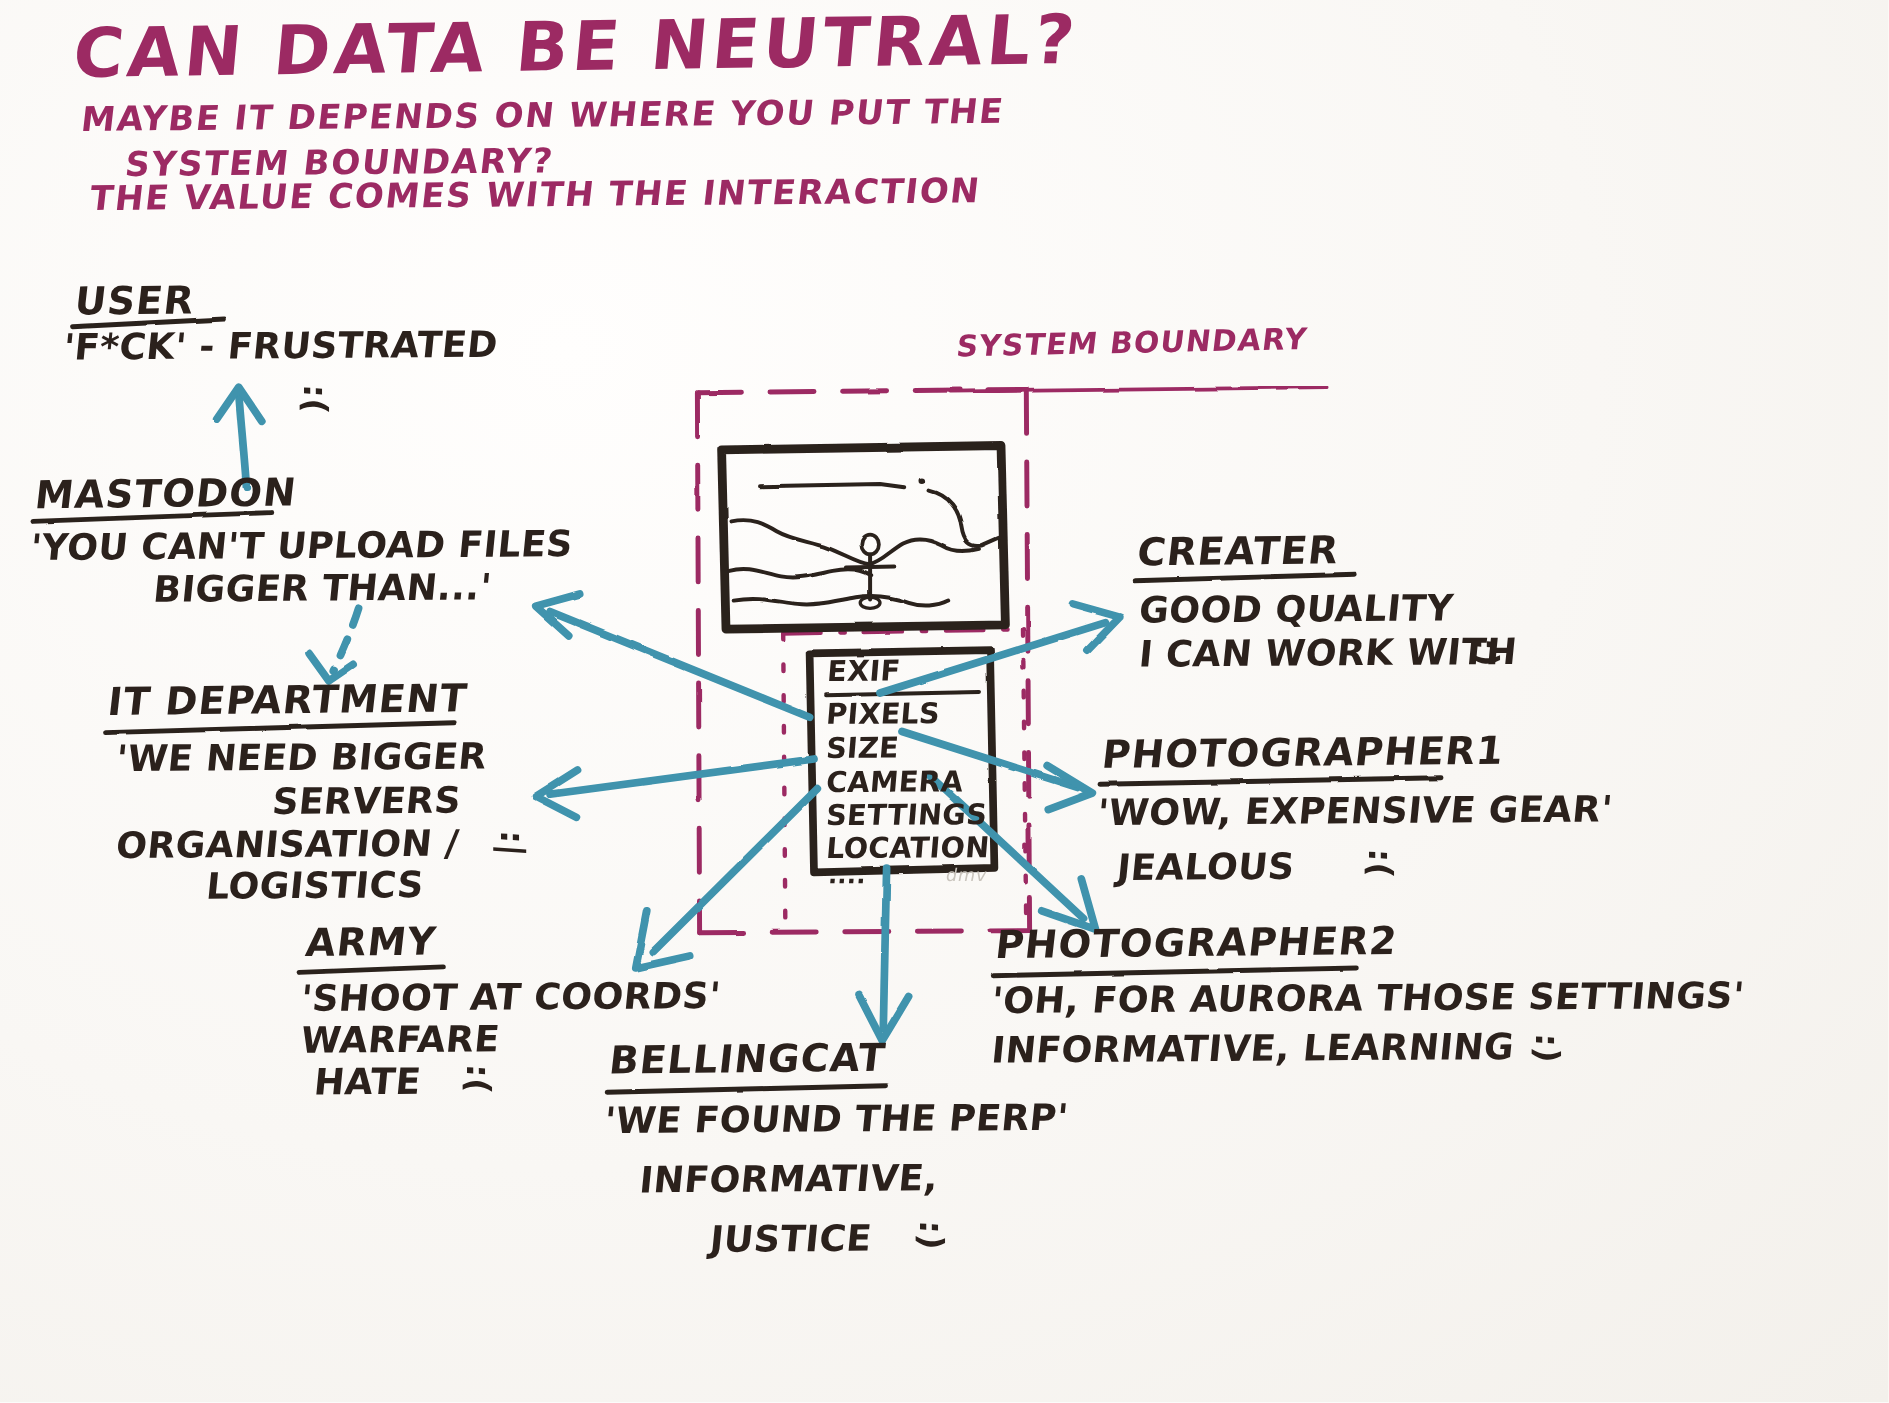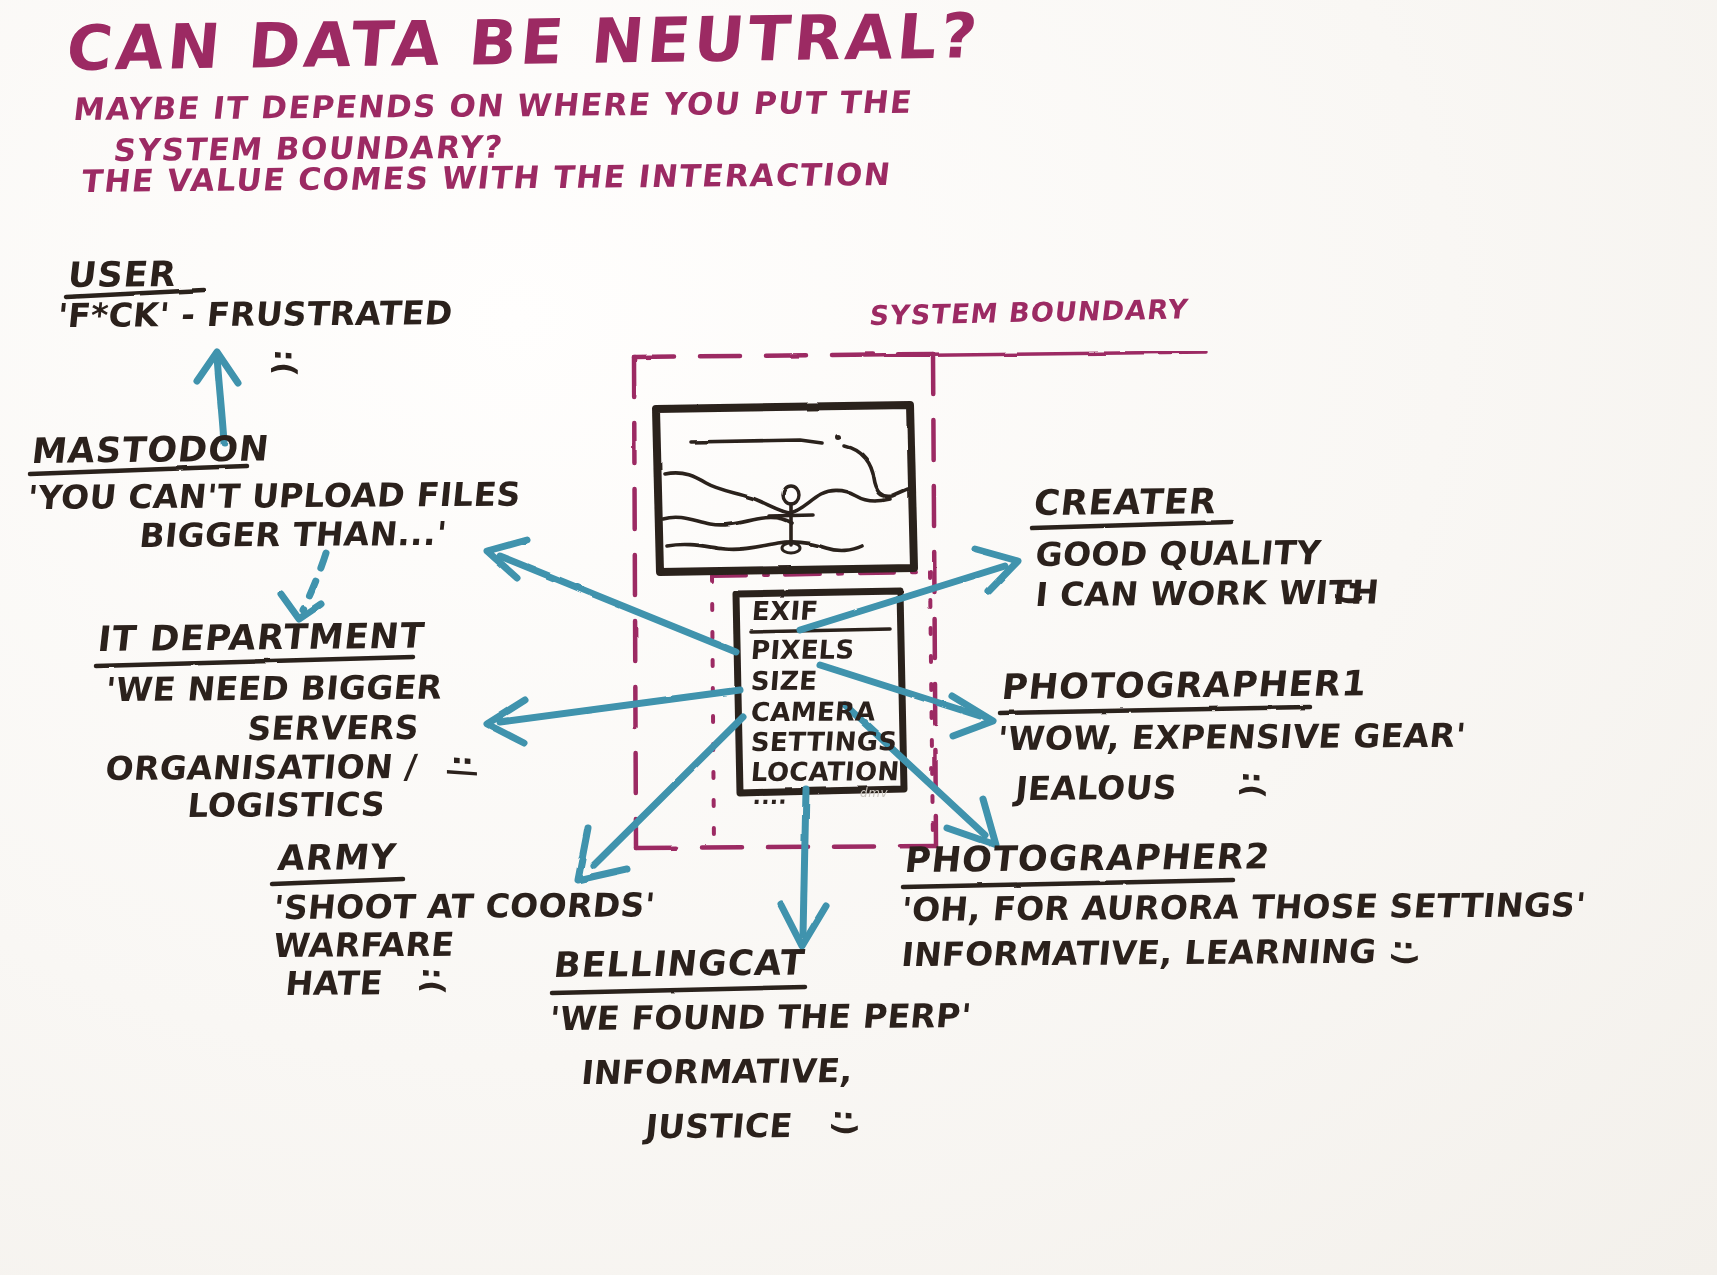--- a/index.html
+++ b/index.html
@@ -74,21 +74,21 @@
     transform: skewX(-8deg) rotate(-1.2deg);
   }
   .emoticon {
     font-size: 30px;
     font-weight: 700;
     transform: rotate(90deg) skewX(-4deg);
     transform-origin: center center;
   }
   .watermark {
     position: absolute;
-    font-size: 12px;
+    font-size: 16px;
     color: #c9c4bd;
     font-style: italic;
     letter-spacing: 0.05em;
   }
 </style>
 </head>
 <body>
 
 <div id="board">
   <div id="paper-texture"></div>

